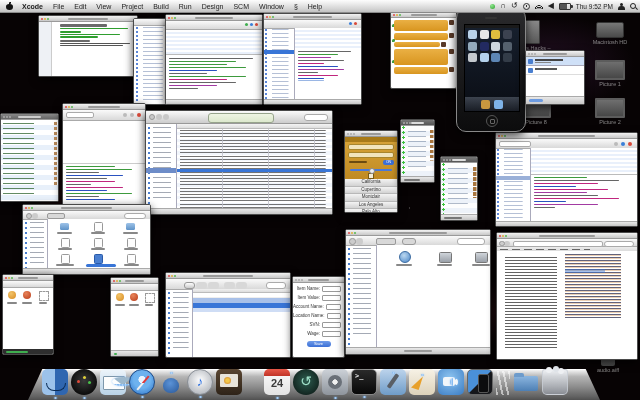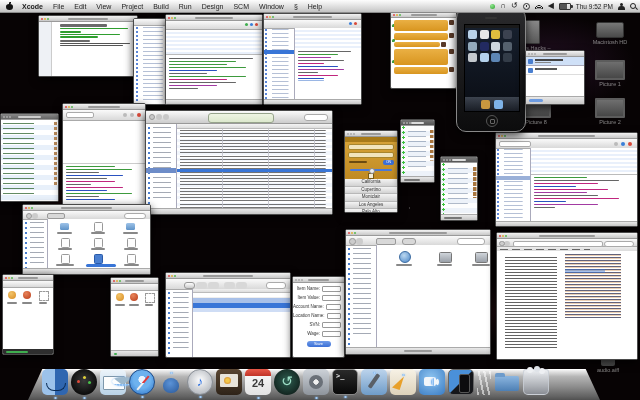--- a/index.html
+++ b/index.html
@@ -141,21 +141,21 @@
   .dk-mail:after{content:"";position:absolute;left:4px;top:8px;border-left:9px solid transparent;border-right:9px solid transparent;border-top:7px solid #9db8cc;}
   .dk-safari{background:radial-gradient(circle at 50% 40%,#eaf4ff 0 18%,#6db2ef 20% 45%,#2a70c8 100%);border-radius:50%;border:1px solid #1c4a86;box-sizing:border-box;}
   .dk-safari:before{content:"";position:absolute;left:12px;top:4px;width:2px;height:18px;background:linear-gradient(#e03a3a 50%,#f0f0f0 50%);transform:rotate(40deg);}
   .dk-adium{background:transparent;}
   .dk-adium:before{content:"";position:absolute;left:5px;top:9px;width:16px;height:15px;background:radial-gradient(circle at 45% 35%,#5b93d8,#2a5898);border-radius:50% 50% 45% 45%;}
   .dk-adium:after{content:"";position:absolute;left:9px;top:3px;width:9px;height:9px;background:radial-gradient(circle at 40% 40%,#6ba3e4,#32639f);border-radius:50%;}
   .dk-itunes{background:radial-gradient(circle at 50% 42%,#fdfdfd,#b8bcc2 75%);border-radius:50%;border:1px solid #8a8f96;box-sizing:border-box;color:#2a6fe0;font-size:13px;line-height:24px;text-align:center;font-weight:bold;}
   .dk-iphoto{background:linear-gradient(#5a4632,#2e2318);}
   .dk-iphoto:before{content:"";position:absolute;left:4px;top:5px;width:18px;height:13px;background:#e8e4da;border-radius:1px;}
   .dk-iphoto:after{content:"";position:absolute;left:8px;top:8px;width:7px;height:7px;border-radius:50%;background:radial-gradient(circle,#f3c84a 30%,#c8762a);}
-  .dk-ical{background:linear-gradient(#fdfdfd,#e2e2e2);}
+  .dk-ical{background:linear-gradient(#fdfdfd,#e2e2e2);margin-left:19px;}
   .dk-ical:before{content:"";position:absolute;left:0;top:0;right:0;height:7px;background:linear-gradient(#e85848,#c03428);border-radius:5px 5px 0 0;}
   .dk-ical b{position:absolute;left:0;right:0;top:8px;text-align:center;font-size:11px;color:#3a3a3a;font-weight:bold;}
   .dk-tm{background:radial-gradient(circle at 50% 45%,#2e5d50,#12241f 75%);border-radius:50%;color:#9fe0c8;font-size:14px;line-height:24px;text-align:center;}
   .dk-prefs{background:linear-gradient(#cdd2d8,#8e949c);}
   .dk-prefs:before{content:"";position:absolute;left:6px;top:6px;width:14px;height:14px;border-radius:50%;background:radial-gradient(circle,#f0f0f0 0 25%,#6a7078 28% 100%);}
   .dk-term{background:linear-gradient(#2a2a2a,#080808);border:1px solid #888;box-sizing:border-box;}
   .dk-term b{position:absolute;left:3px;top:2px;color:#e8e8e8;font-size:7px;font-family:"DejaVu Sans Mono",monospace;}
   .dk-xcode{background:linear-gradient(#bdd4ec,#6f9cc8);}
   .dk-xcode:before{content:"";position:absolute;left:11px;top:4px;width:4px;height:16px;background:#5a5f66;transform:rotate(35deg);border-radius:1px;}
   .dk-xcode:after{content:"";position:absolute;left:6px;top:3px;width:10px;height:6px;background:#787e86;border-radius:2px;transform:rotate(35deg);}

